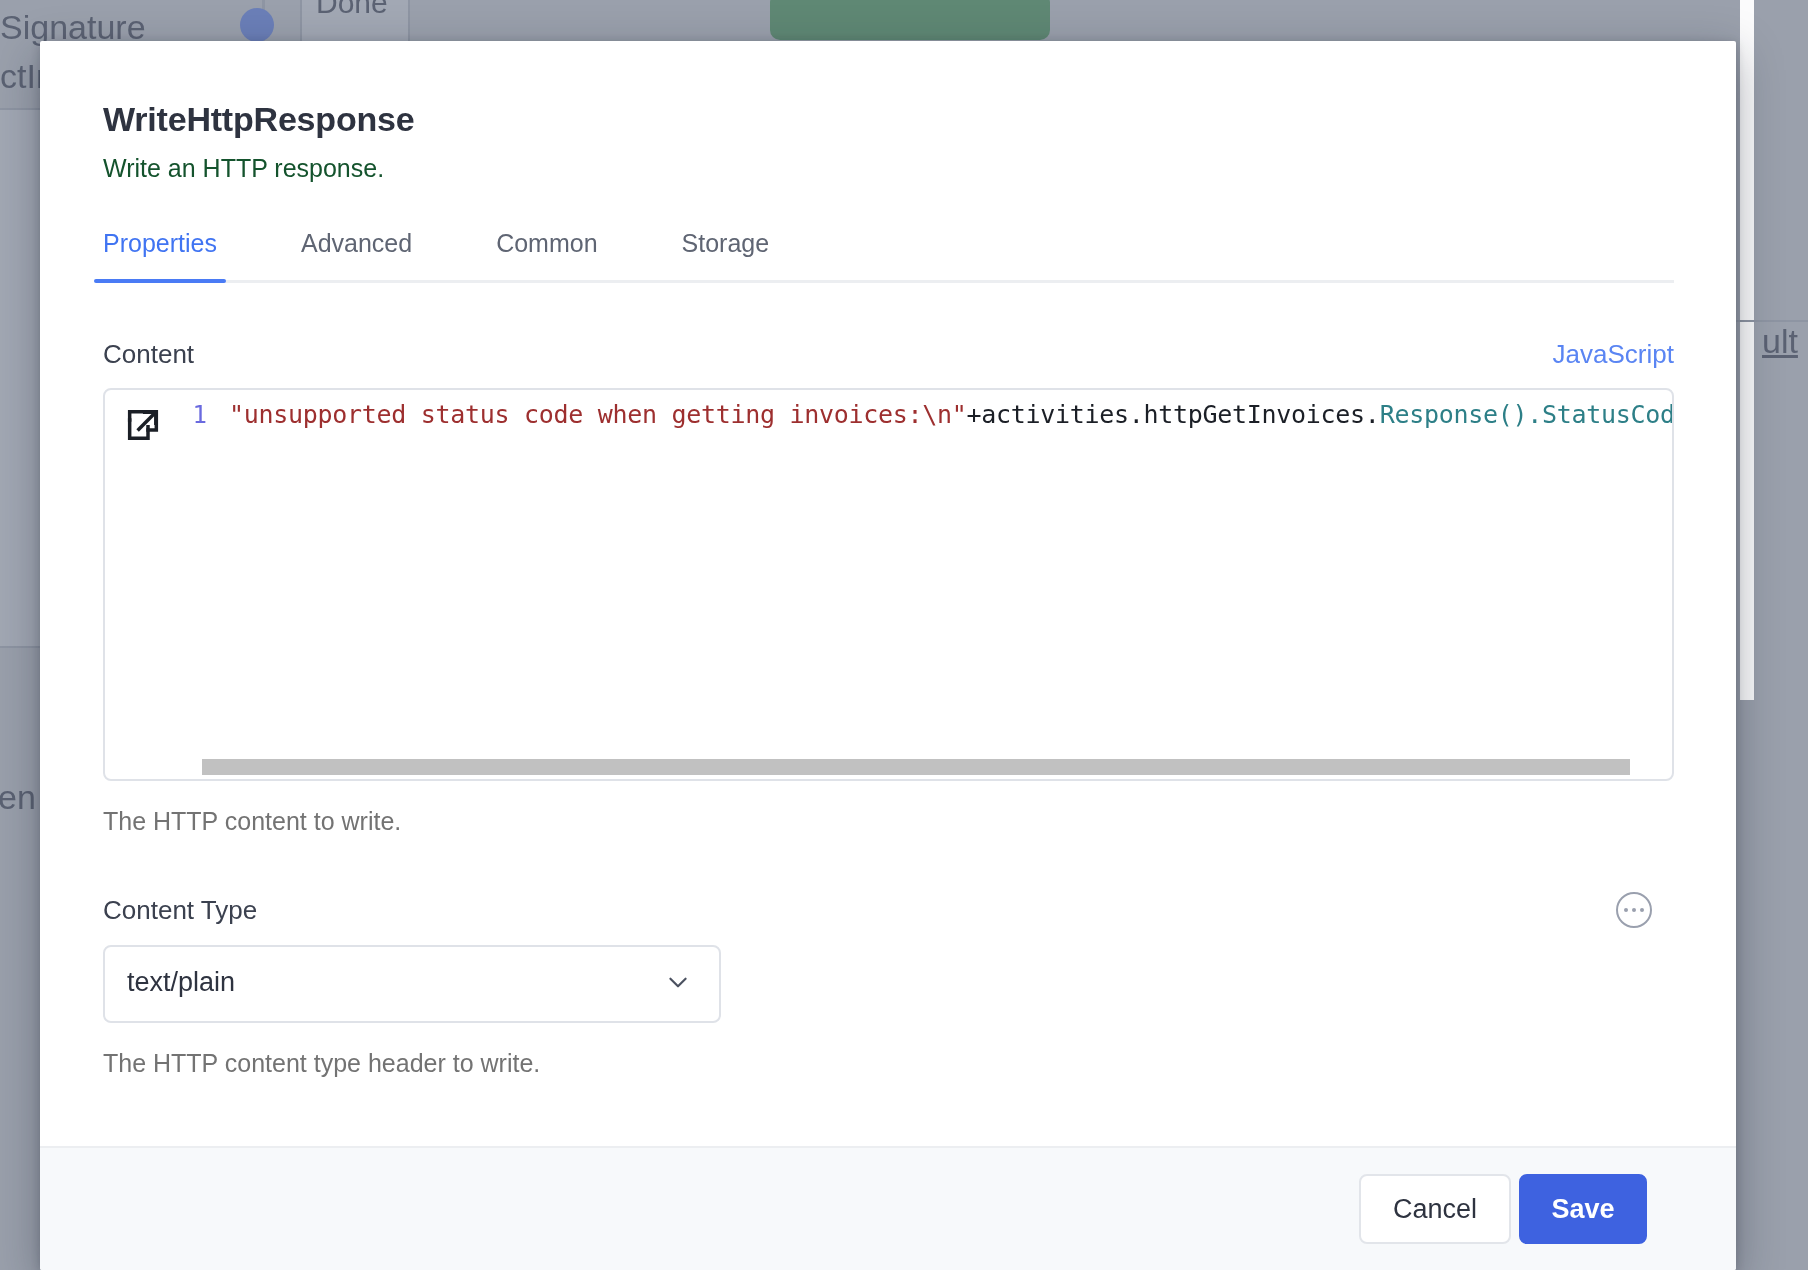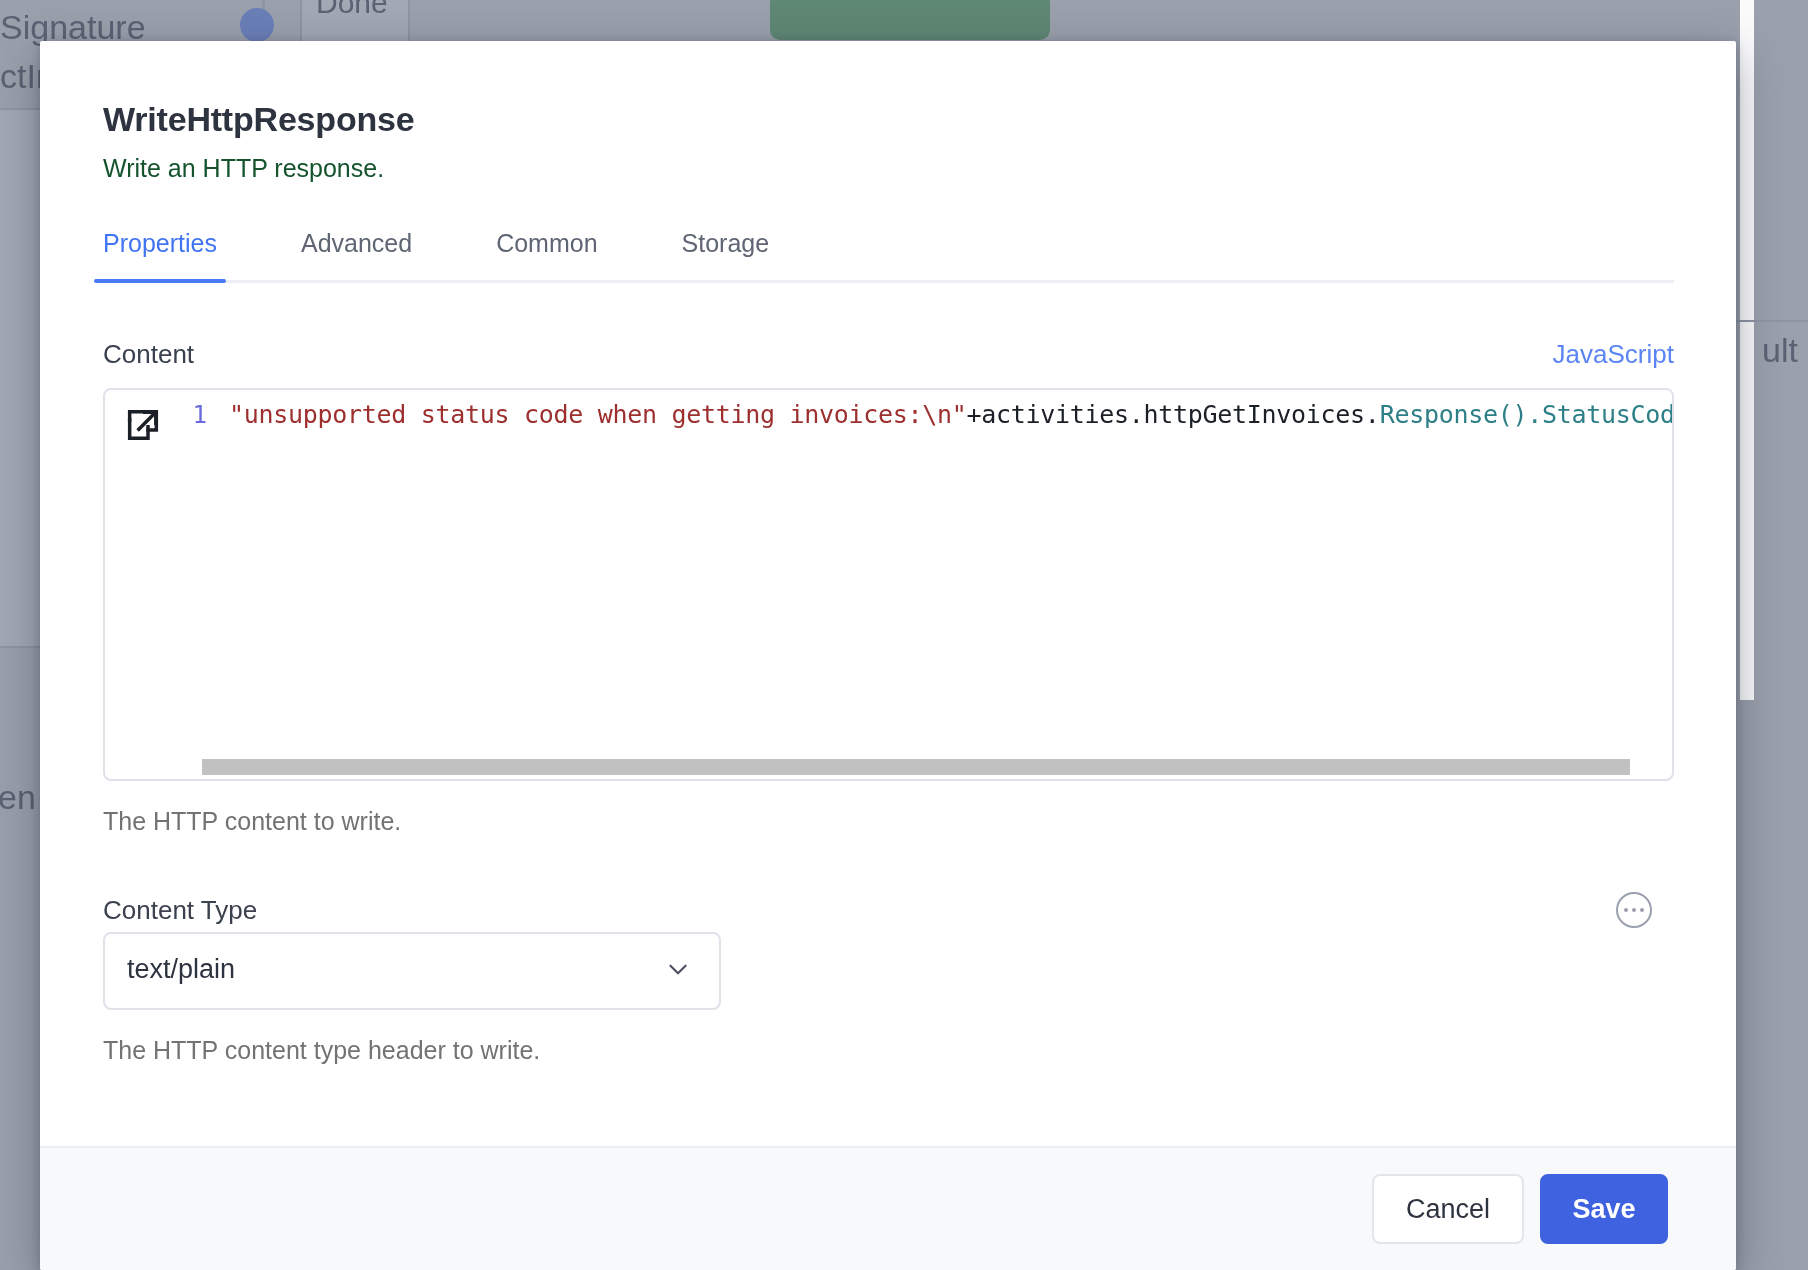--- a/index.html
+++ b/index.html
@@ -239,21 +239,21 @@
     margin-right: 22px;
   }
   .more-icon i {
     width: 4px; height: 4px;
     background: #9aa0ae;
     border-radius: 50%;
     display: block;
   }
 
   .select {
-    margin-top: 4px;
+    margin-top: 17px;
     width: 618px;
     height: 78px;
     border: 2px solid #dfe2e8;
     border-radius: 8px;
     display: flex;
     align-items: center;
     padding: 0 22px 4px 22px;
     justify-content: space-between;
     cursor: pointer;
     background: #fff;
@@ -269,22 +269,22 @@
 
   
   .footer {
     flex: 0 0 auto;
     height: 124px;
     background: #f7f9fb;
     border-top: 2px solid #eceef1;
     display: flex;
     align-items: center;
     justify-content: flex-end;
-    padding-right: 68px;
-    gap: 16px;
+    padding-right: 89px;
+    gap: 8px;
   }
   .btn {
     font-size: 27px;
     border-radius: 8px;
     cursor: pointer;
     display: flex;
     align-items: center;
     justify-content: center;
   }
   .btn-cancel {
@@ -312,21 +312,21 @@
   <div class="bg-dot" style="left:240px; top:8px; width:34px; height:34px;"></div>
   <div class="bg-node-green" style="left:770px; top:-8px; width:280px; height:48px;"></div>
   <div class="bg-card" style="left:-10px; top:108px; width:150px; height:540px;"></div>
   <div class="bg-panel" style="left:1740px; top:0px; width:14px; height:700px;"></div>
   <div class="bg-line" style="left:1700px; top:320px; width:120px; height:2px;"></div>
 
   <div class="bg-text" style="left:0px; top:8px;">Signature</div>
   <div class="bg-text" style="left:0px; top:57px;">ctIns</div>
   <div class="bg-text" style="left:316px; top:-14px; font-size:30px;">Done</div>
   <div class="bg-text" style="left:-2px; top:778px;">en</div>
-  <div class="bg-text" style="left:1762px; top:331px;">ult</div>
+  <div class="bg-text" style="left:1762px; top:322px;text-decoration:underline;">ult</div>
   <div class="bg-link" style="left:1700px; top:650px;">ot</div>
 </div>
 
 <div id="modal">
 
   <div class="modal-body">
     <div class="inner">
 
       <div id="dialog-title">WriteHttpResponse</div>
       <div id="dialog-subtitle">Write an HTTP response.</div>

